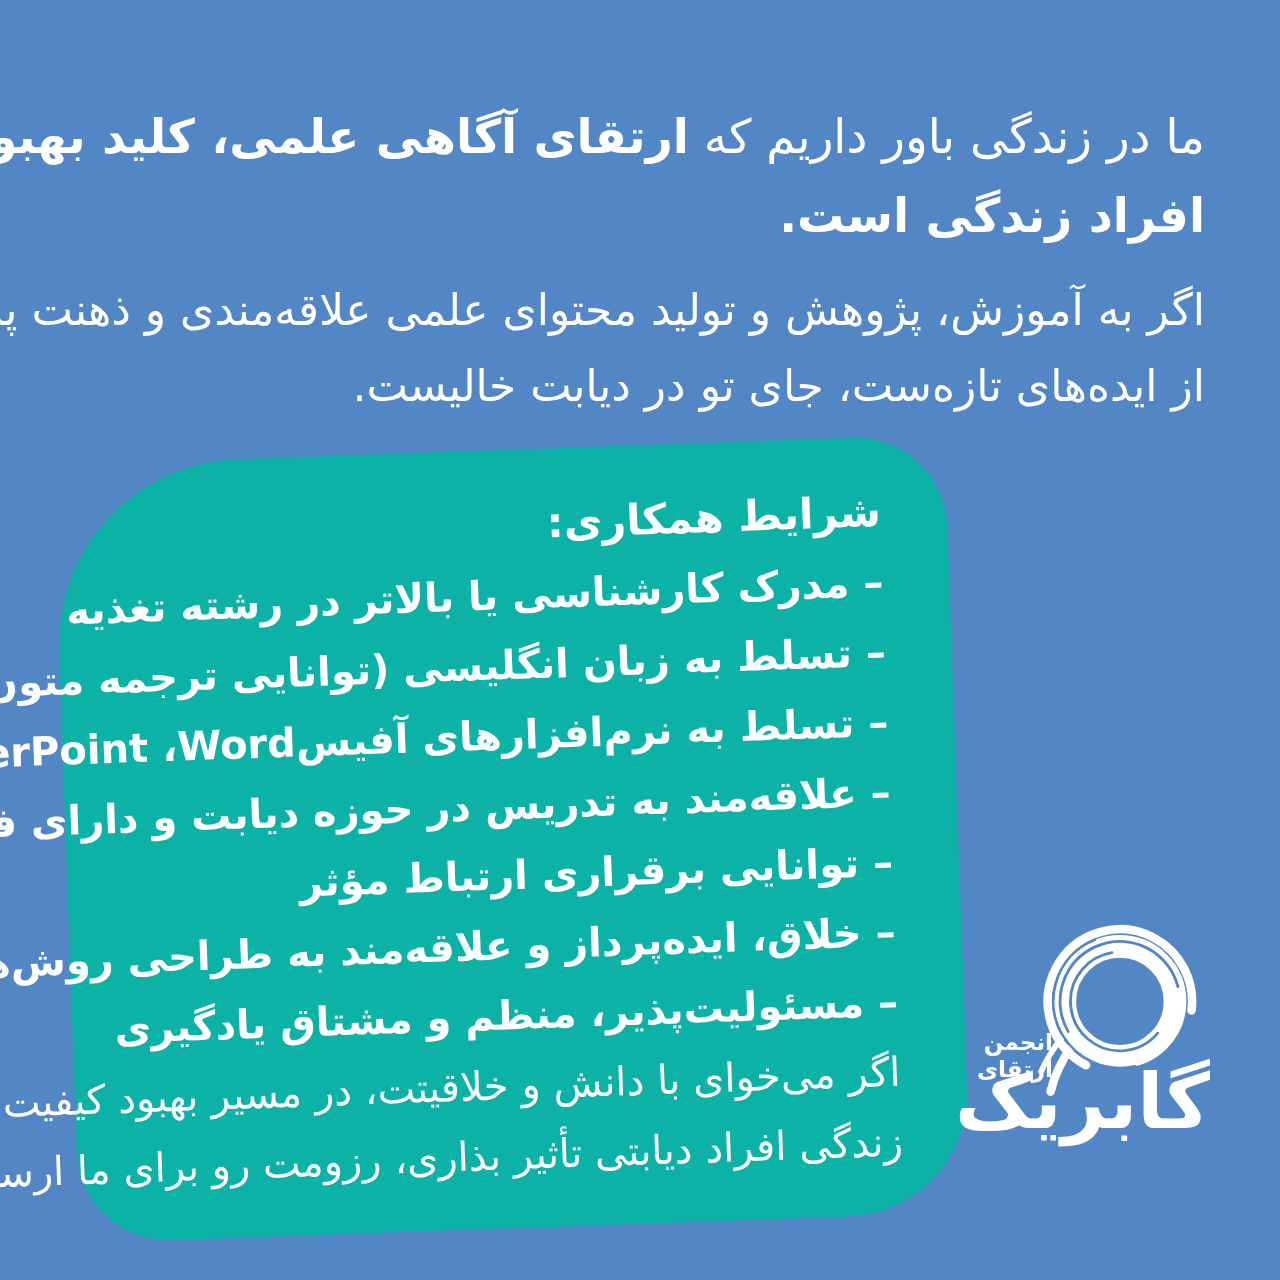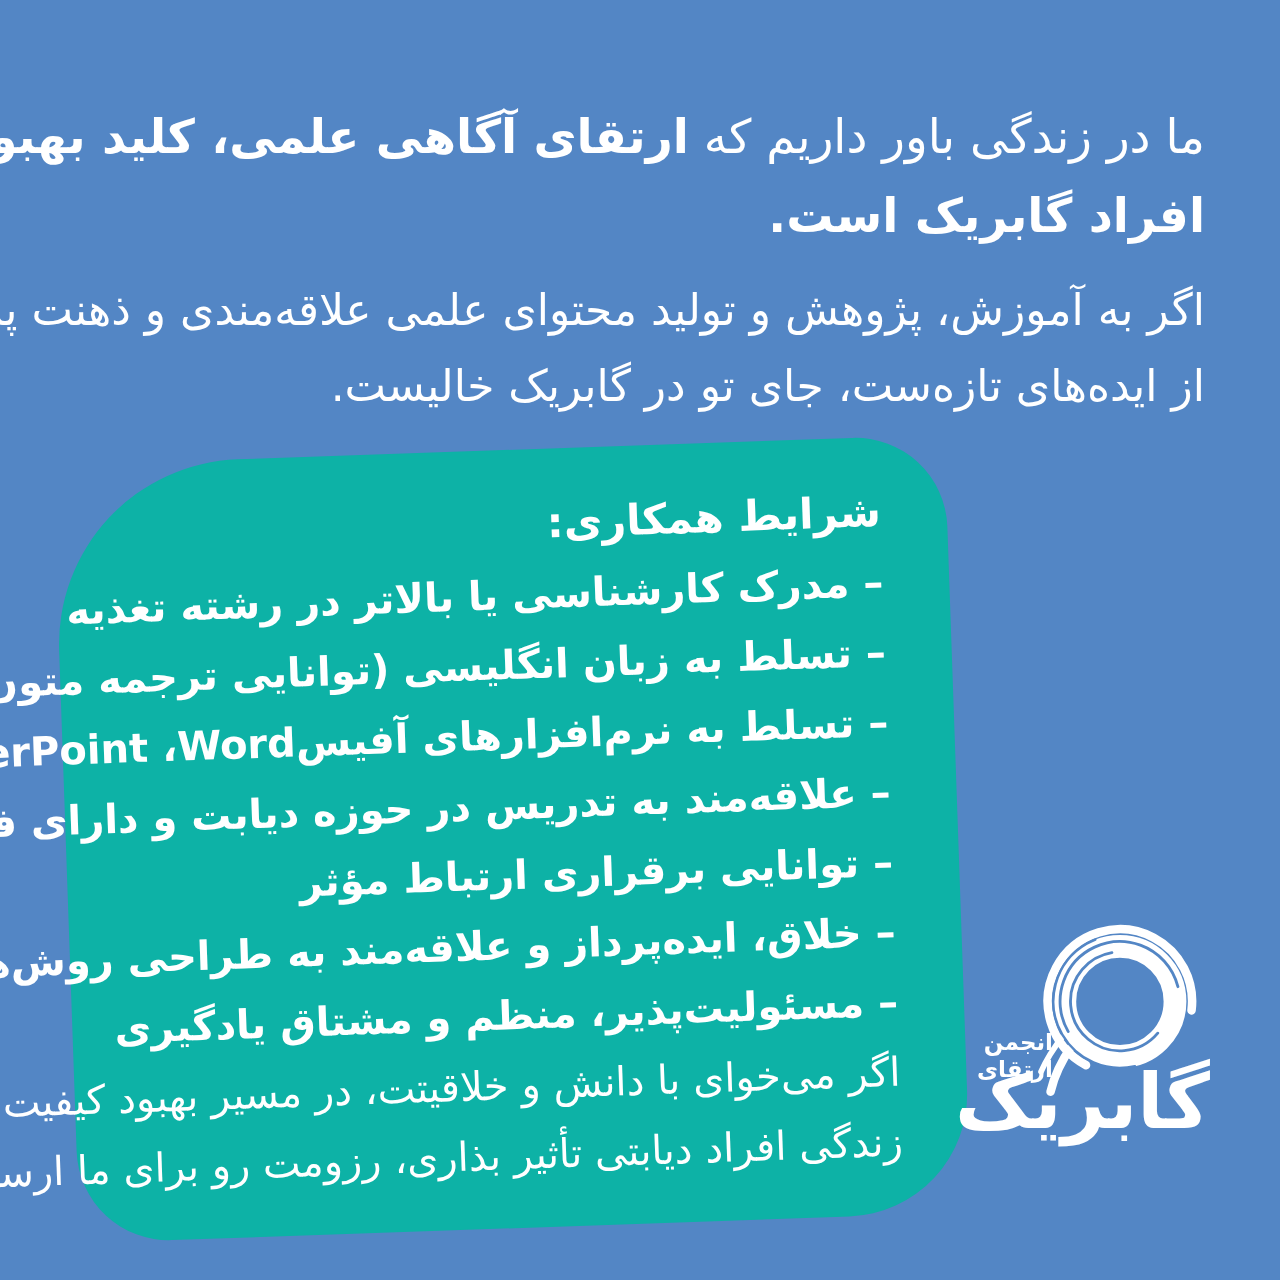--- a/index.html
+++ b/index.html
@@ -68,26 +68,26 @@
     white-space:nowrap;
   }
 </style>
 </head>
 <body>
 
 <div class="poster">
 
   <h1 class="headline">
     <span class="hl-line"><span>ما در زندگی باور داریم که </span><b>ارتقای آگاهی علمی، کلید بهبود کیفیت زندگی</b></span><br>
-    <span class="hl-line"><b>افراد گابریک است.</b></span>
+    <span class="hl-line"><b>افراد زندگی است.</b></span>
   </h1>
 
   <p class="intro-par">
     <span class="p-line">اگر به آموزش، پژوهش و تولید محتوای علمی علاقه‌مندی و ذهنت پر</span><br>
-    <span class="p-line">از ایده‌های تازه‌ست، جای تو در گابریک خالیست.</span>
+    <span class="p-line">از ایده‌های تازه‌ست، جای تو در دیابت خالیست.</span>
   </p>
 
   <section class="card">
     <h2 class="card-title">شرایط همکاری:</h2>
     <ul class="req-list">
       <li>– مدرک کارشناسی یا بالاتر در رشته تغذیه</li>
       <li>– تسلط به زبان انگلیسی (توانایی ترجمه متون تخصصی )</li>
       <li>– تسلط به نرم‌افزارهای آفیسWord‏، PowerPoint‏، Excel</li>
       <li>– علاقه‌مند به تدریس در حوزه دیابت و دارای فن بیان بالا</li>
       <li>– توانایی برقراری ارتباط مؤثر</li>

